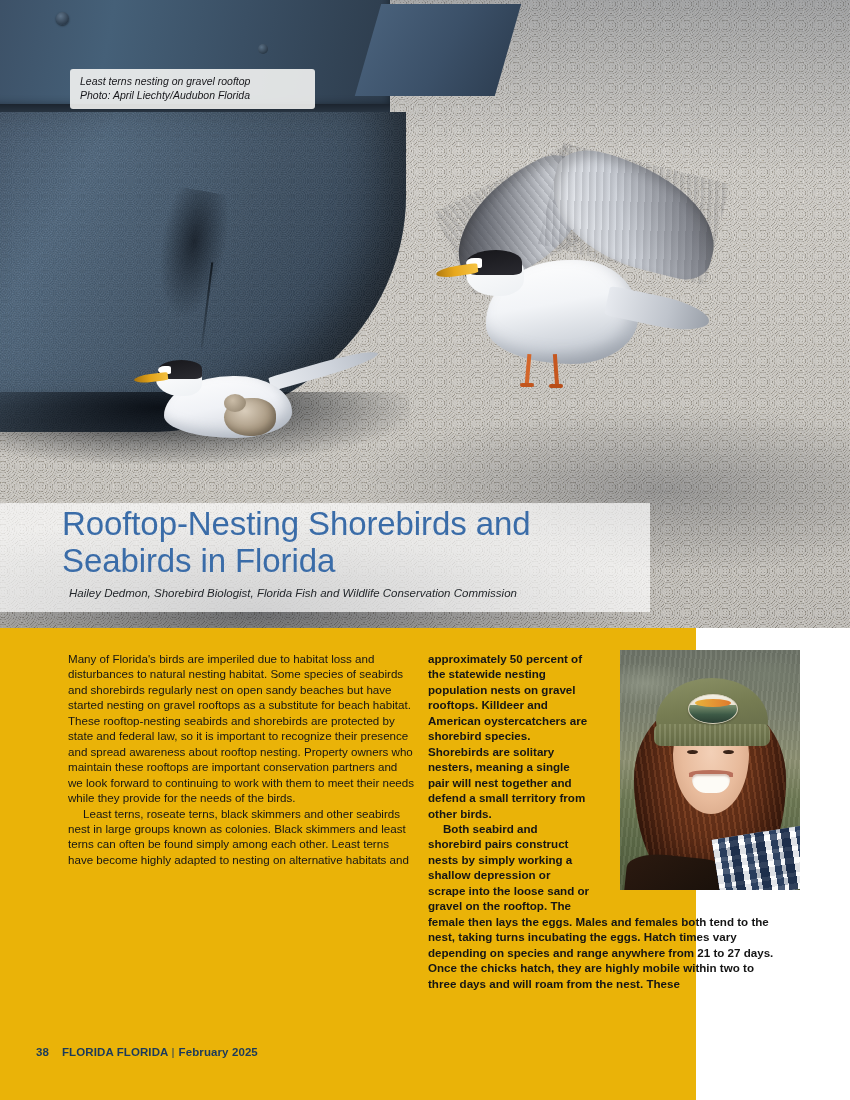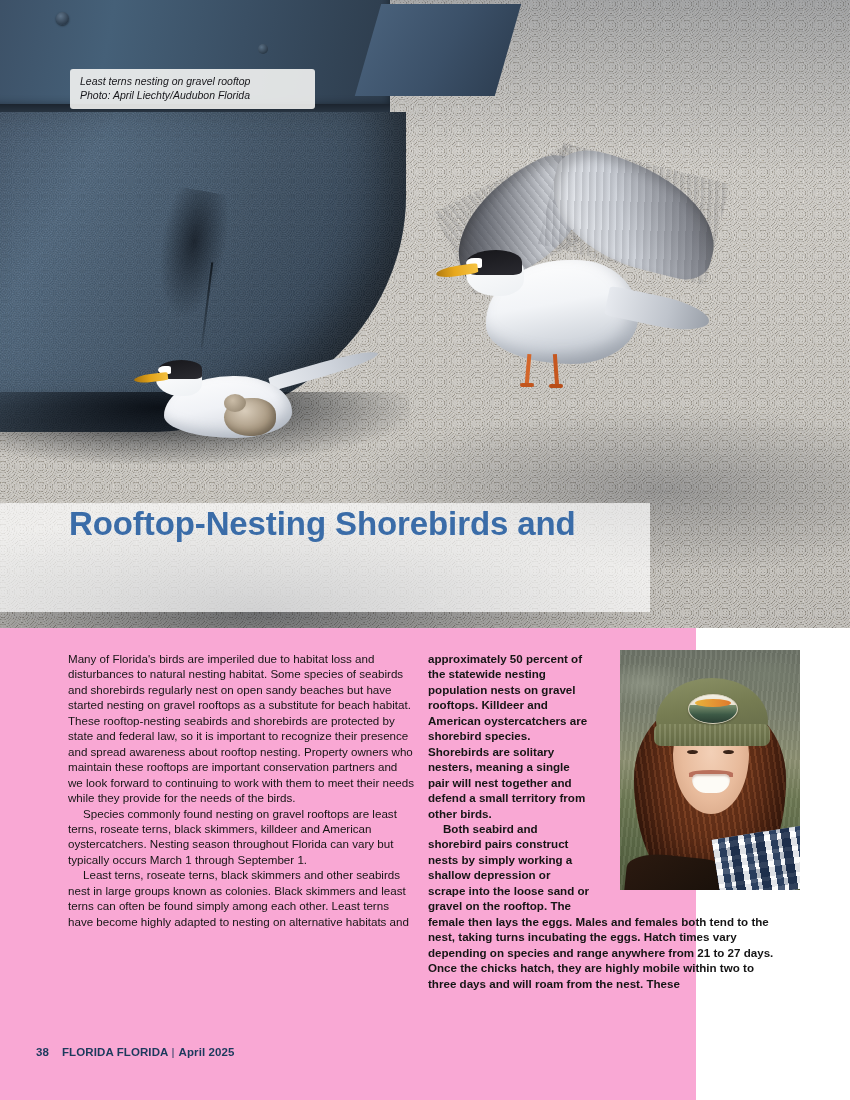--- a/index.html
+++ b/index.html
@@ -138,27 +138,27 @@
 
   
   .caption{position:absolute;left:70px;top:69px;width:226px;padding:6px 9px 7px 10px;
     background:rgba(247,247,245,.88);border-radius:3px;
     font-style:italic;font-size:10.5px;line-height:13.6px;color:#16161a;}
   .caption div{white-space:nowrap;}
 
   
   .title-band{position:absolute;left:0;top:503px;width:650px;height:109px;
     background:rgba(255,255,255,.70);}
-  .title{position:absolute;left:69px;top:505px;width:580px;
-    font-size:33px;line-height:37px;font-weight:700;color:#3a6ca8;letter-spacing:-.1px;}
+  .title{position:absolute;left:62px;top:505px;width:580px;
+    font-size:33px;line-height:37px;font-weight:400;color:#3a6ca8;letter-spacing:-.1px;}
   .byline{position:absolute;left:69px;top:586px;width:575px;
     font-style:italic;font-size:11.5px;line-height:14px;color:#23272b;}
 
   
-  .article{position:absolute;left:0;top:628px;width:696px;height:472px;background:#f9a8d4;}
+  .article{position:absolute;left:0;top:628px;width:696px;height:472px;background:#eab308;}
   .col{position:absolute;top:23px;font-size:11.6px;line-height:15.45px;color:#151515;
        text-align:left;}
   .col p{margin:0;}
   .col p.ind{text-indent:15px;}
   #col1{left:68px;width:347px;}
   #col2{left:428px;width:352px;font-weight:bold;}
   #col2 .wrapimg{float:right;width:180px;height:243px;margin:0 0 7px 10px;}
 
   
   .portrait{position:absolute;left:620px;top:650px;width:180px;height:240px;overflow:hidden;
@@ -264,28 +264,29 @@
   </div>
 
   <div class="caption">
     <div>Least terns nesting on gravel rooftop</div>
     <div>Photo: April Liechty/Audubon Florida</div>
   </div>
 
   <div class="title-band"></div>
   <div class="title">
     <div>Rooftop-Nesting Shorebirds and</div>
-  </div>
+    <div>Seabirds in Florida</div>
+  </div>
+  <div class="byline">Hailey Dedmon, Shorebird Biologist, Florida Fish and Wildlife Conservation Commission</div>
 </div>
 
 <div class="article">
 
   <div class="col" id="col1">
     <p>Many of Florida's birds are imperiled due to habitat loss and disturbances to natural nesting habitat. Some species of seabirds and shorebirds regularly nest on open sandy beaches but have started nesting on gravel rooftops as a substitute for beach habitat. These rooftop-nesting seabirds and shorebirds are protected by state and federal law, so it is important to recognize their presence and spread awareness about rooftop nesting. Property owners who maintain these rooftops are important conservation partners and we look forward to continuing to work with them to meet their needs while they provide for the needs of the birds.</p>
-    <p class="ind">Species commonly found nesting on gravel rooftops are least terns, roseate terns, black skimmers, killdeer and American oystercatchers. Nesting season throughout Florida can vary but typically occurs March 1 through September 1.</p>
     <p class="ind">Least terns, roseate terns, black skimmers and other seabirds nest in large groups known as colonies. Black skimmers and least terns can often be found simply among each other. Least terns have become highly adapted to nesting on alternative habitats and</p>
   </div>
 
   <div class="col" id="col2">
     <div class="wrapimg"></div>
     <p>approximately 50 percent of the statewide nesting population nests on gravel rooftops. Killdeer and American oystercatchers are shorebird species. Shorebirds are solitary nesters, meaning a single pair will nest together and defend a small territory from other birds.</p>
     <p class="ind">Both seabird and shorebird pairs construct nests by simply working a shallow depression or scrape into the loose sand or gravel on the rooftop. The female then lays the eggs. Males and females both tend to the nest, taking turns incubating the eggs. Hatch times vary depending on species and range anywhere from 21 to 27 days. Once the chicks hatch, they are highly mobile within two to three days and will roam from the nest. These</p>
   </div>
 </div>
 
@@ -300,14 +301,14 @@
   <div class="p-eye2"></div>
   <div class="p-lip"></div>
   <div class="p-smile"></div>
   <div class="p-beanie"></div>
   <div class="p-brim"></div>
   <div class="p-brim-rib"></div>
   <div class="p-patch"></div>
 </div>
 
 <div class="footer">
-  <span class="f-page">38</span><span class="f-pub">FLORIDA FLORIDA</span><span class="f-sep">|</span><span class="f-date">April 2025</span>
+  <span class="f-page">38</span><span class="f-pub">FLORIDA FLORIDA</span><span class="f-sep">|</span><span class="f-date">February 2025</span>
 </div>
 
 </body></html>

